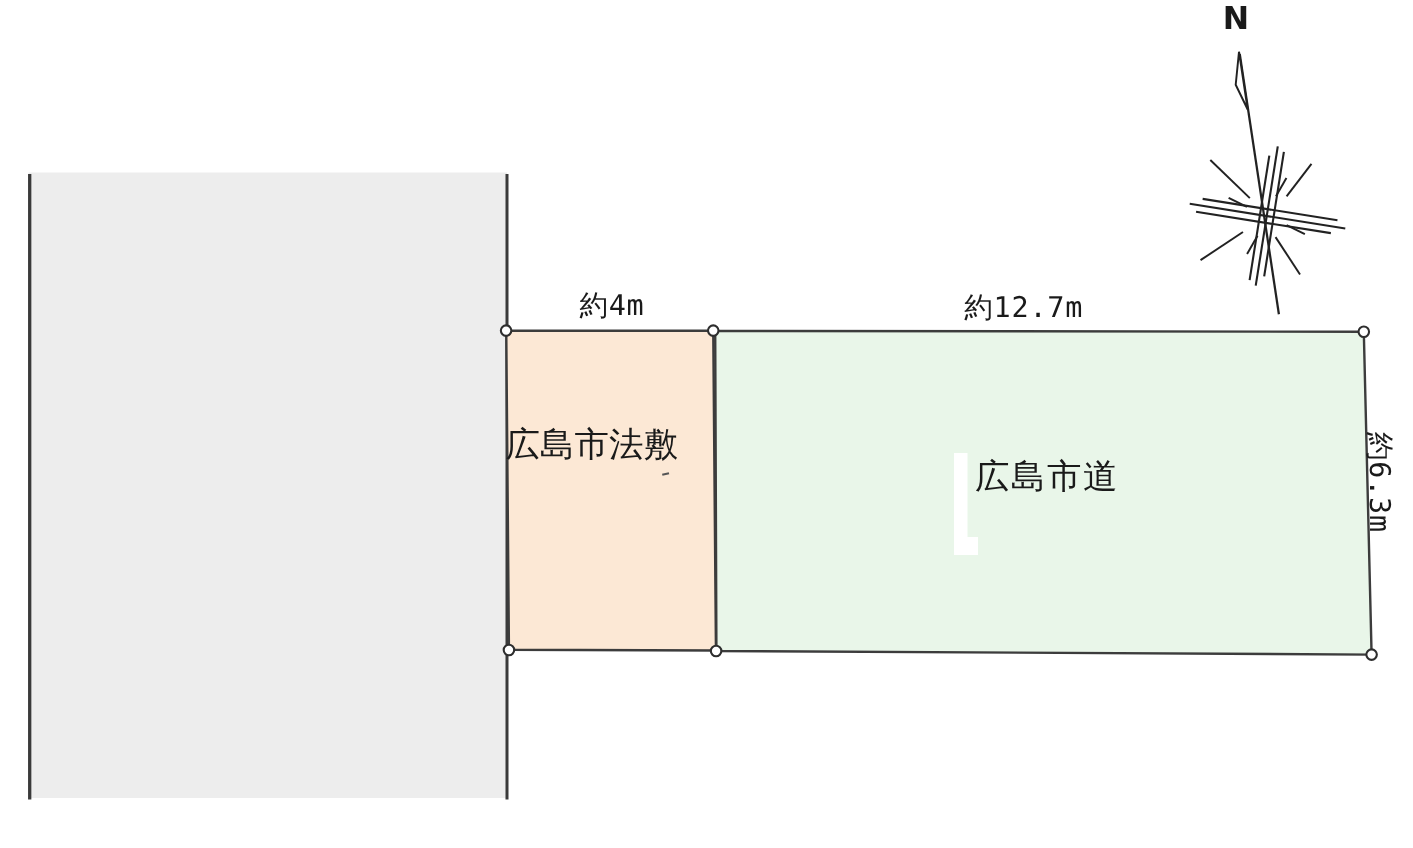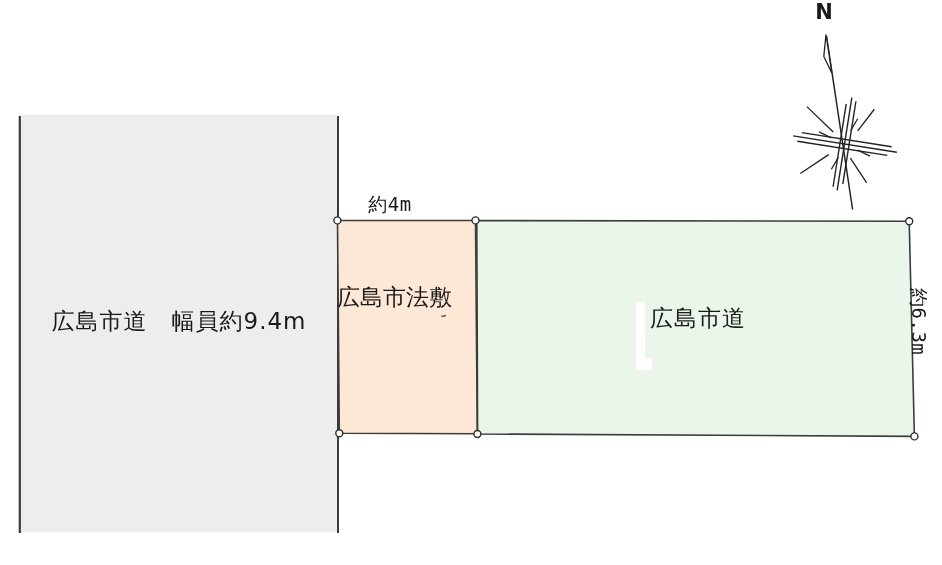--- a/index.html
+++ b/index.html
@@ -13,21 +13,21 @@
     font-family:"DejaVu Sans",sans-serif;white-space:nowrap;
   }
   .jp-big{font-size:23px;letter-spacing:1px;text-align:center;}
   .dim{
     font-size:19px;text-align:center;letter-spacing:0.5px;
     font-family:"DejaVu Sans Mono","DejaVu Sans",monospace;
   }
   .road-label{left:20px;top:308px;width:318px;}
   .slope-label{left:337px;top:284px;width:112px;letter-spacing:0;}
   .site-label{left:598px;top:305px;width:200px;}
-  .dim-slope{left:342px;top:194px;width:96px;}
+  .dim-slope{left:360px;top:194px;width:96px;}
   .dim-site-w{left:610px;top:195px;width:145px;}
   .dim-site-d{
     left:929px;top:288px;transform:rotate(90deg);transform-origin:0 0;
   }
   .north-label{
     left:806px;top:0px;width:36px;text-align:center;
     font-size:21px;font-weight:600;
   }
 </style>
 </head>
@@ -75,24 +75,24 @@
         <line x1="-27" y1="-8" x2="-14" y2="-4" stroke-width="1.3"></line>
         <line x1="14" y1="4" x2="27" y2="8" stroke-width="1.3"></line>
         <line x1="4" y1="-14" x2="9" y2="-27" stroke-width="1.3"></line>
         <line x1="-9" y1="27" x2="-4" y2="14" stroke-width="1.3"></line>
       </g>
     </g>
   </svg>
 
   <div class="label north-label">N</div>
 
-  <div class="label jp-big road-label">広島市道　幅員約9.4m</div>
 
   <div class="label jp-big slope-label">広島市法敷</div>
 
   <div class="label jp-big site-label">広島市道</div>
 
   <div class="label dim dim-slope">約4m</div>
 
+  <div class="label dim dim-site-w">約12.7m</div>
 
   <div class="label dim dim-site-d">約6.3m</div>
 
 </div>
 
 </body></html>

